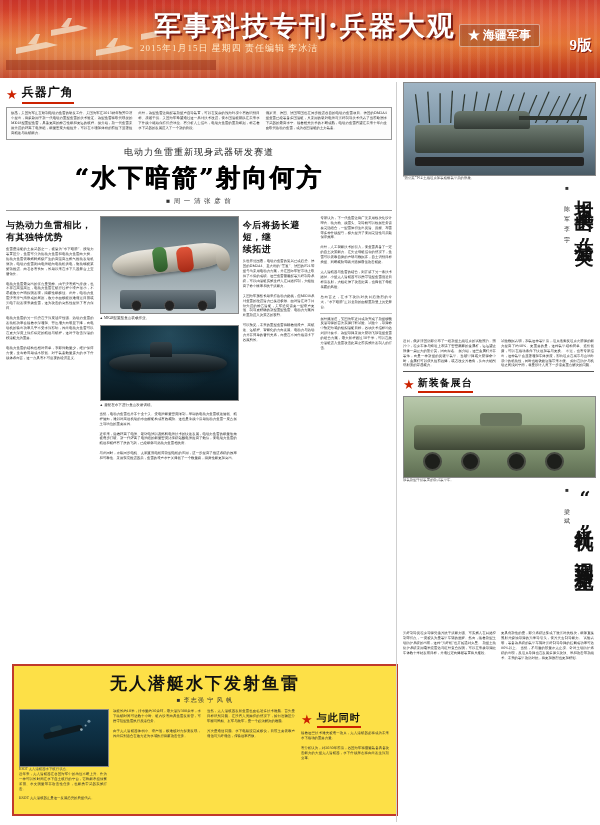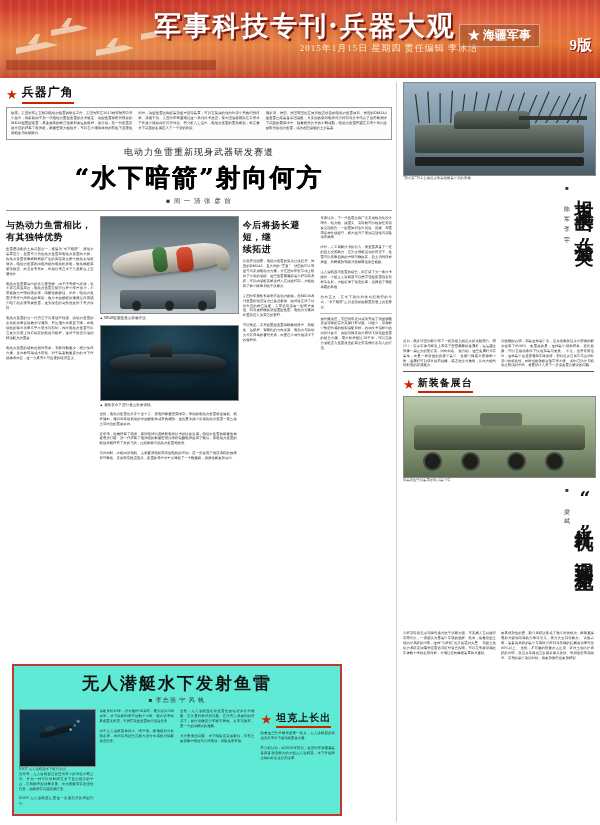--- a/index.html
+++ b/index.html
@@ -31,21 +31,21 @@
   }
   .mast-title{
     position:absolute;left:140px;top:8px;width:330px;text-align:center;
     font-family:"DejaVu Serif", serif;
     font-weight:bold;color:#fff;
     font-size:27px;letter-spacing:2px;
     text-shadow:2px 2px 0 #7d1a10, 0 0 6px rgba(0,0,0,.4);
     white-space:nowrap;
   }
   .mast-sub{
-    position:absolute;left:148px;top:42px;width:330px;text-align:right;
+    position:absolute;left:140px;top:42px;width:330px;text-align:left;
     color:#ffe9c9;font-size:9px;letter-spacing:1px;
   }
   .mast-badge{
     position:absolute;right:60px;top:24px;
     color:#fff;font-size:12px;font-weight:bold;
     background:rgba(0,0,0,.18);padding:2px 8px;border:1px solid rgba(255,255,255,.45);
     border-radius:2px;white-space:nowrap;
   }
   .mast-page{
     position:absolute;right:8px;top:36px;
@@ -196,23 +196,23 @@
     font-size:19px;letter-spacing:3px;color:#111;line-height:1.05;
   }
   .vbyline{
     writing-mode:vertical-rl;text-orientation:upright;
     font-size:6px;color:#333;letter-spacing:2px;
   }
   .vblock{display:flex;justify-content:flex-end;gap:3px;height:150px;margin:4px 0;}
 
   
   .feature{
-    position:absolute;left:6px;bottom:6px;width:330px;height:152px;
+    position:absolute;left:6px;bottom:6px;width:386px;height:152px;
     border:2px solid #c0392b;box-sizing:border-box;padding:4px 5px;
-    background:#5eead4;
+    background:#fde047;
   }
   .feature-title{
     text-align:center;font-family:"DejaVu Serif",serif;font-weight:bold;
     font-size:17px;letter-spacing:2px;margin:2px 0 1px 0;
   }
   .feature-byline{text-align:center;font-size:6px;color:#333;letter-spacing:1px;margin-bottom:4px;}
   .feature-grid{display:flex;gap:6px;}
   .fc{width:88px;}
 
   .sec-head-sm .sec-title{font-size:10px;}
@@ -358,21 +358,21 @@
 由于无人潜航器体积小、噪声低，极难被对方探测发现，因此特别适合在敌方近海水域执行隐蔽攻击任务。</div>
           </div>
           <div class="fc">
             <div class="tiny" style="white-space:pre-line;">当然，无人潜航器发射鱼雷也面临诸多技术难题。首先是目标识别问题。在没有人员操控的情况下，如何准确区分军舰与民船、友军与敌军，是一个必须解决的难题。
 
 其次是通信问题。水下电磁波衰减极快，目前主要依靠声通信与光纤通信，传输速率有限。</div>
           </div>
           <div class="fc">
             <div class="sec-head sec-head-sm">
               <span class="star">★</span>
-              <span class="sec-title">坦克上长出</span>
+              <span class="sec-title">与此同时</span>
             </div>
             <div class="tiny" style="white-space:pre-line;">随着这些技术难关被逐一攻克，无人潜航器必将成为未来水下战场的重要力量。
 
 有分析认为，到2030年前后，各国海军将普遍装备具备攻击能力的大型无人潜航器，水下作战形态将由此发生深刻变革。</div>
           </div>
         </div>
       </div>
     </div>
 
     <div class="col-right">

